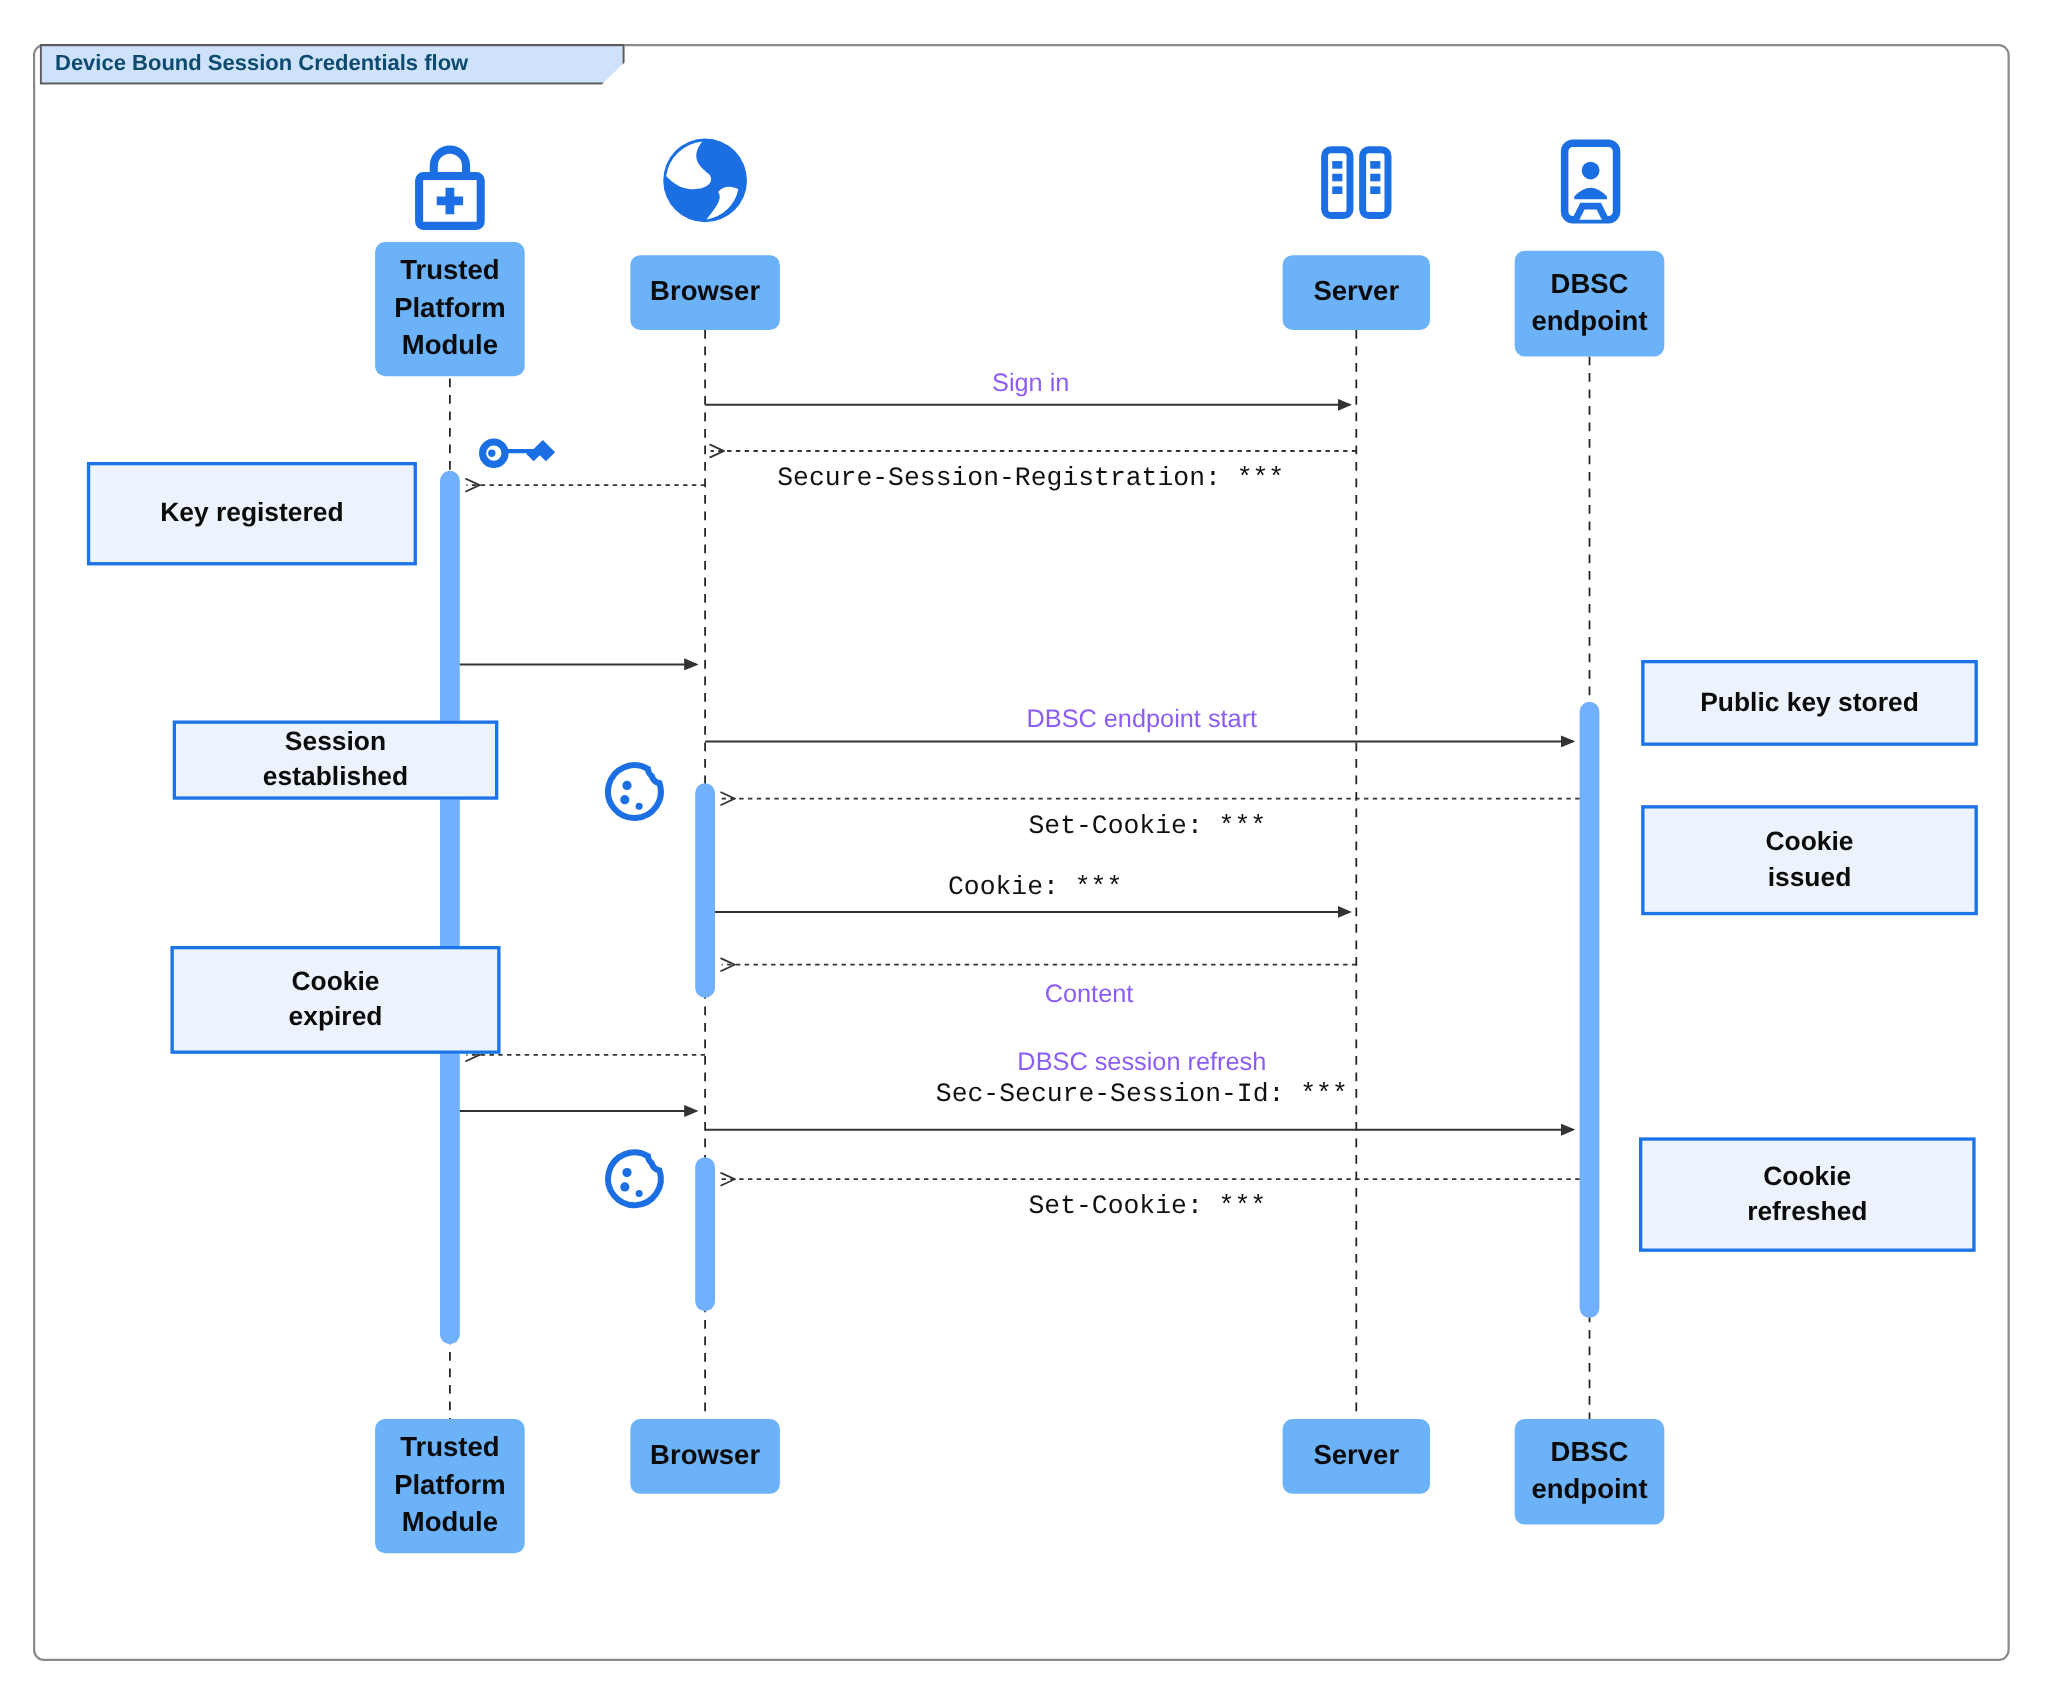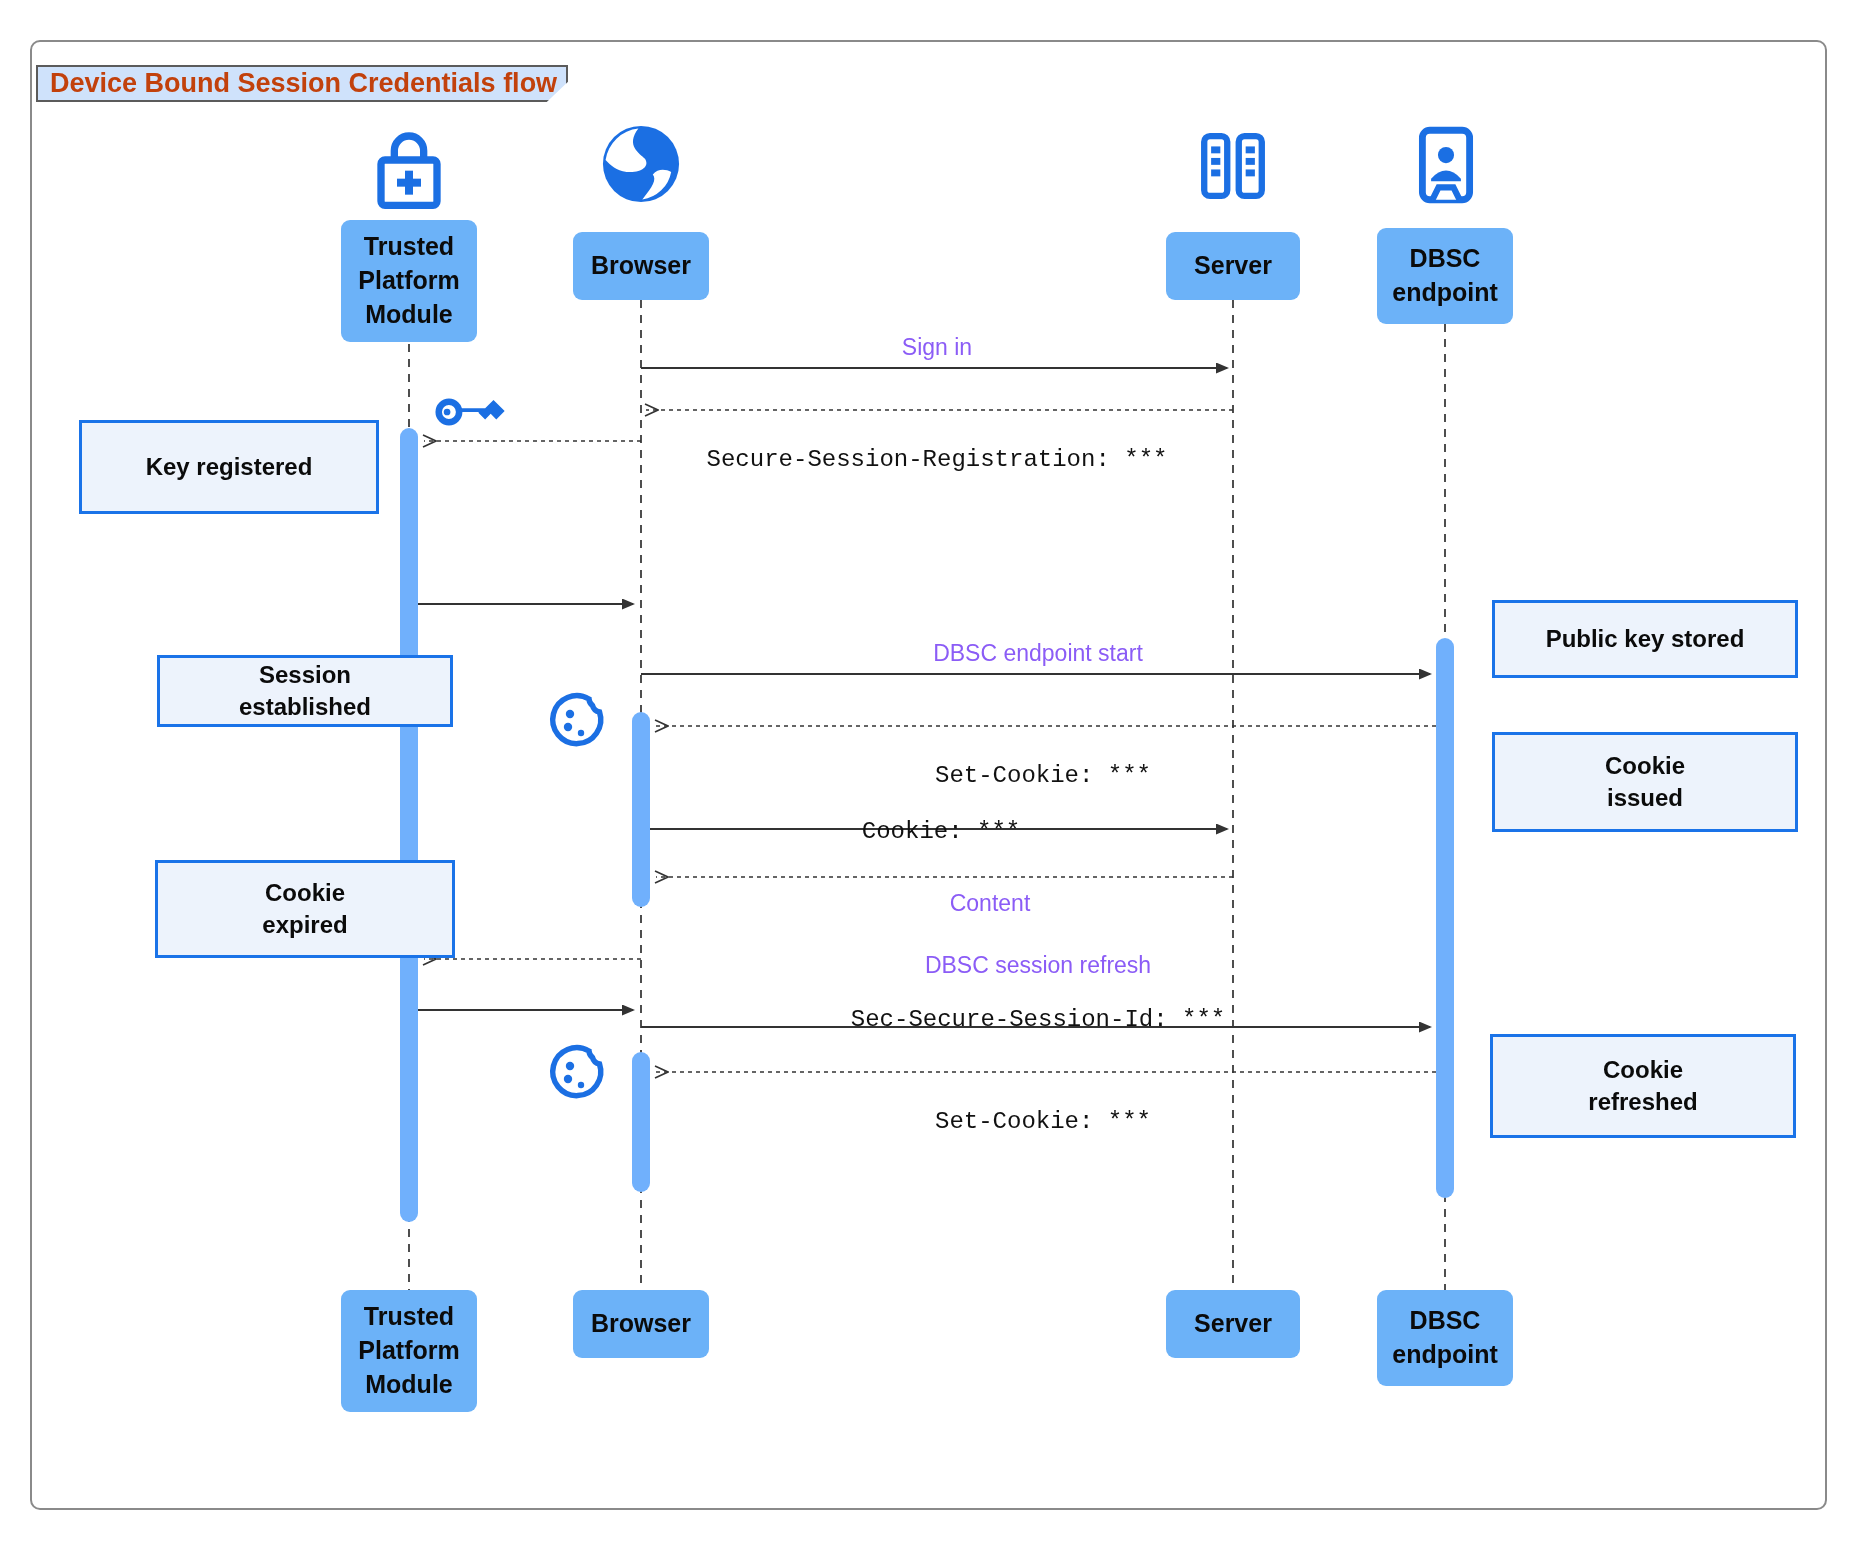--- a/index.html
+++ b/index.html
@@ -19,41 +19,41 @@
   #frame{
     position:absolute;left:30px;top:40px;width:1797px;height:1470px;
     border:2.5px solid #8a8a8a;border-radius:10px;background:#ffffff;box-sizing:border-box;
   }
   #title-tab{
     position:absolute;left:36px;top:40px;width:532px;height:37px;
     background:var(--titleFill);
     border:2px solid #5b5b5b;box-sizing:border-box;
     clip-path:polygon(0 0,100% 0,100% 45%,96% 100%,0 100%);
     display:flex;align-items:center;padding-left:12px;
-    font-weight:bold;font-size:27px;color:#c2410c;margin-top:25px;
+    font-weight:bold;font-size:20px;color:#0c4a6e;
   }
   .actor-box{
     position:absolute;background:var(--actorFill);border-radius:9px;
     display:flex;align-items:center;justify-content:center;text-align:center;
     font-weight:bold;font-size:25px;line-height:1.35;color:#0b0b0b;
     white-space:pre-line;box-sizing:border-box;
   }
   .note{
     position:absolute;background:var(--noteFill);border:3px solid var(--noteBorder);
     display:flex;align-items:center;justify-content:center;text-align:center;
     font-weight:bold;font-size:24px;line-height:1.35;color:#0b0b0b;
     white-space:pre-line;box-sizing:border-box;margin-top:20px;
   }
   .msg{
     position:absolute;transform:translateX(-50%);white-space:nowrap;
     font-size:23px;color:#8b5cf6;text-align:center;
   }
   .msg.mono{
     font-family:"Liberation Mono","DejaVu Sans Mono",monospace;
-    font-size:24px;color:#111;margin-top:24px;
+    font-size:24px;color:#111;
   }
   svg.layer{position:absolute;left:0;top:0;}
   .icon{position:absolute;}
 </style>
 </head>
 <body>
 
 <div id="canvas">
 
   <div id="frame"></div>

